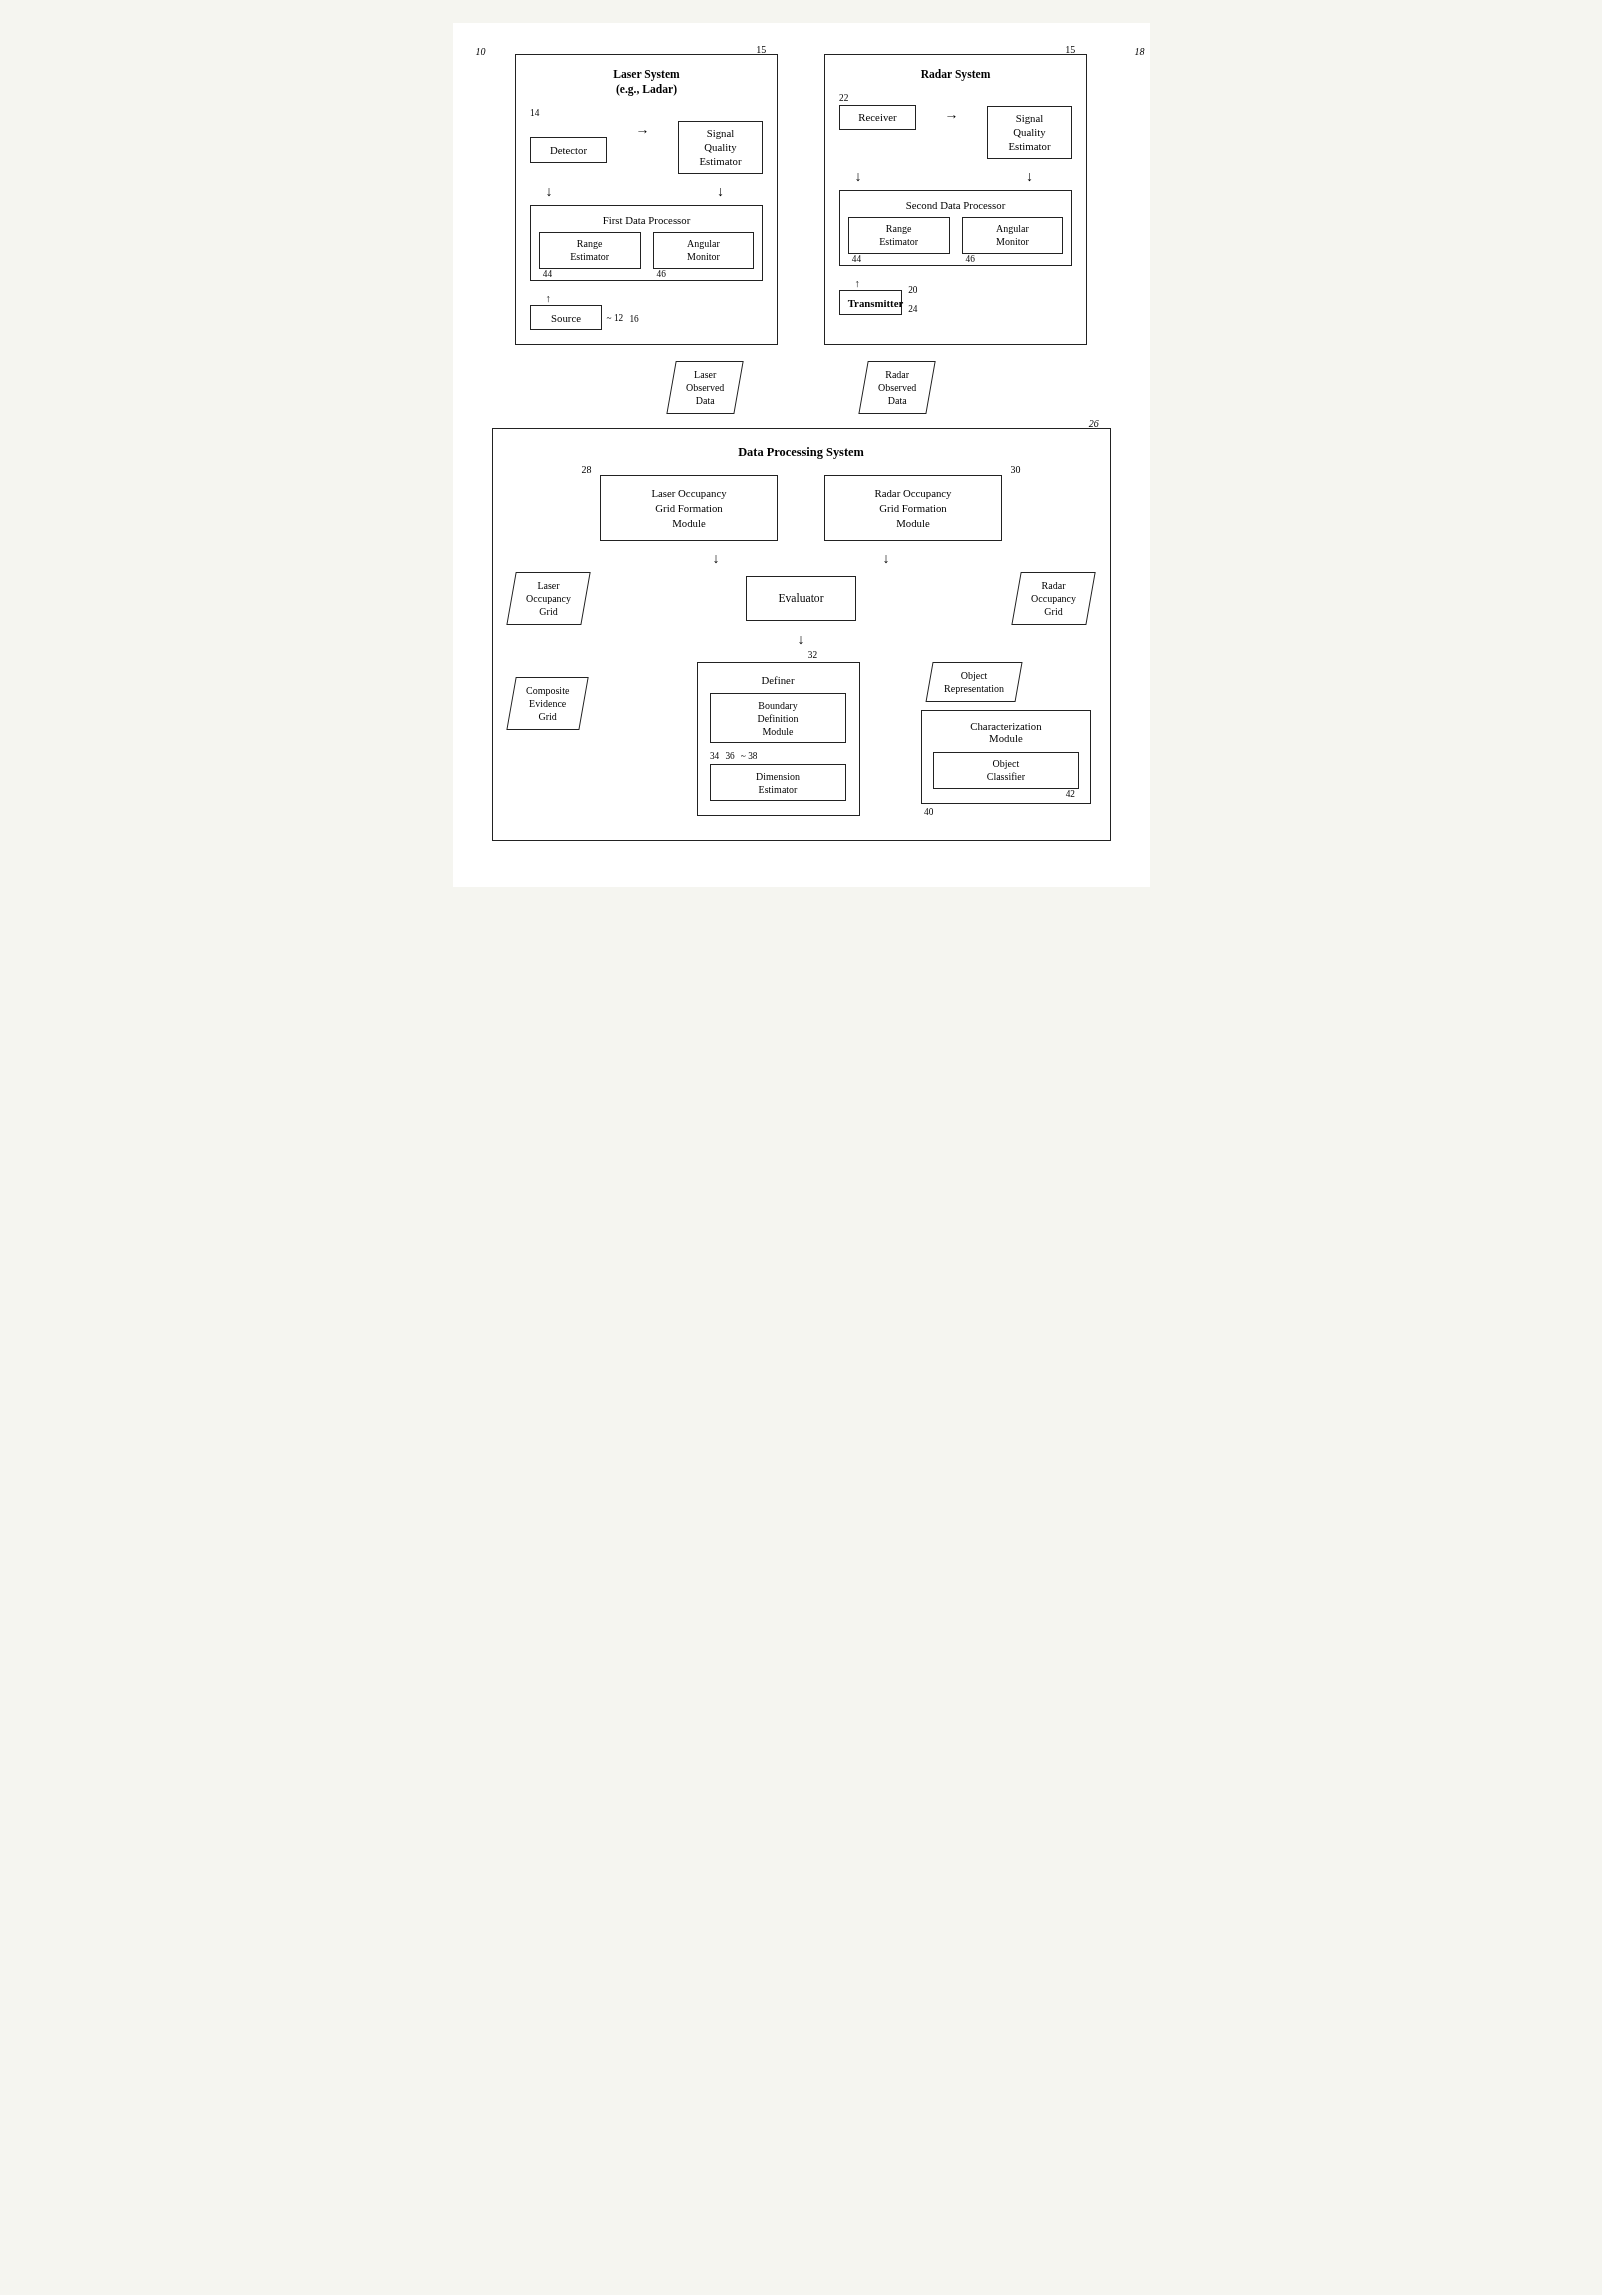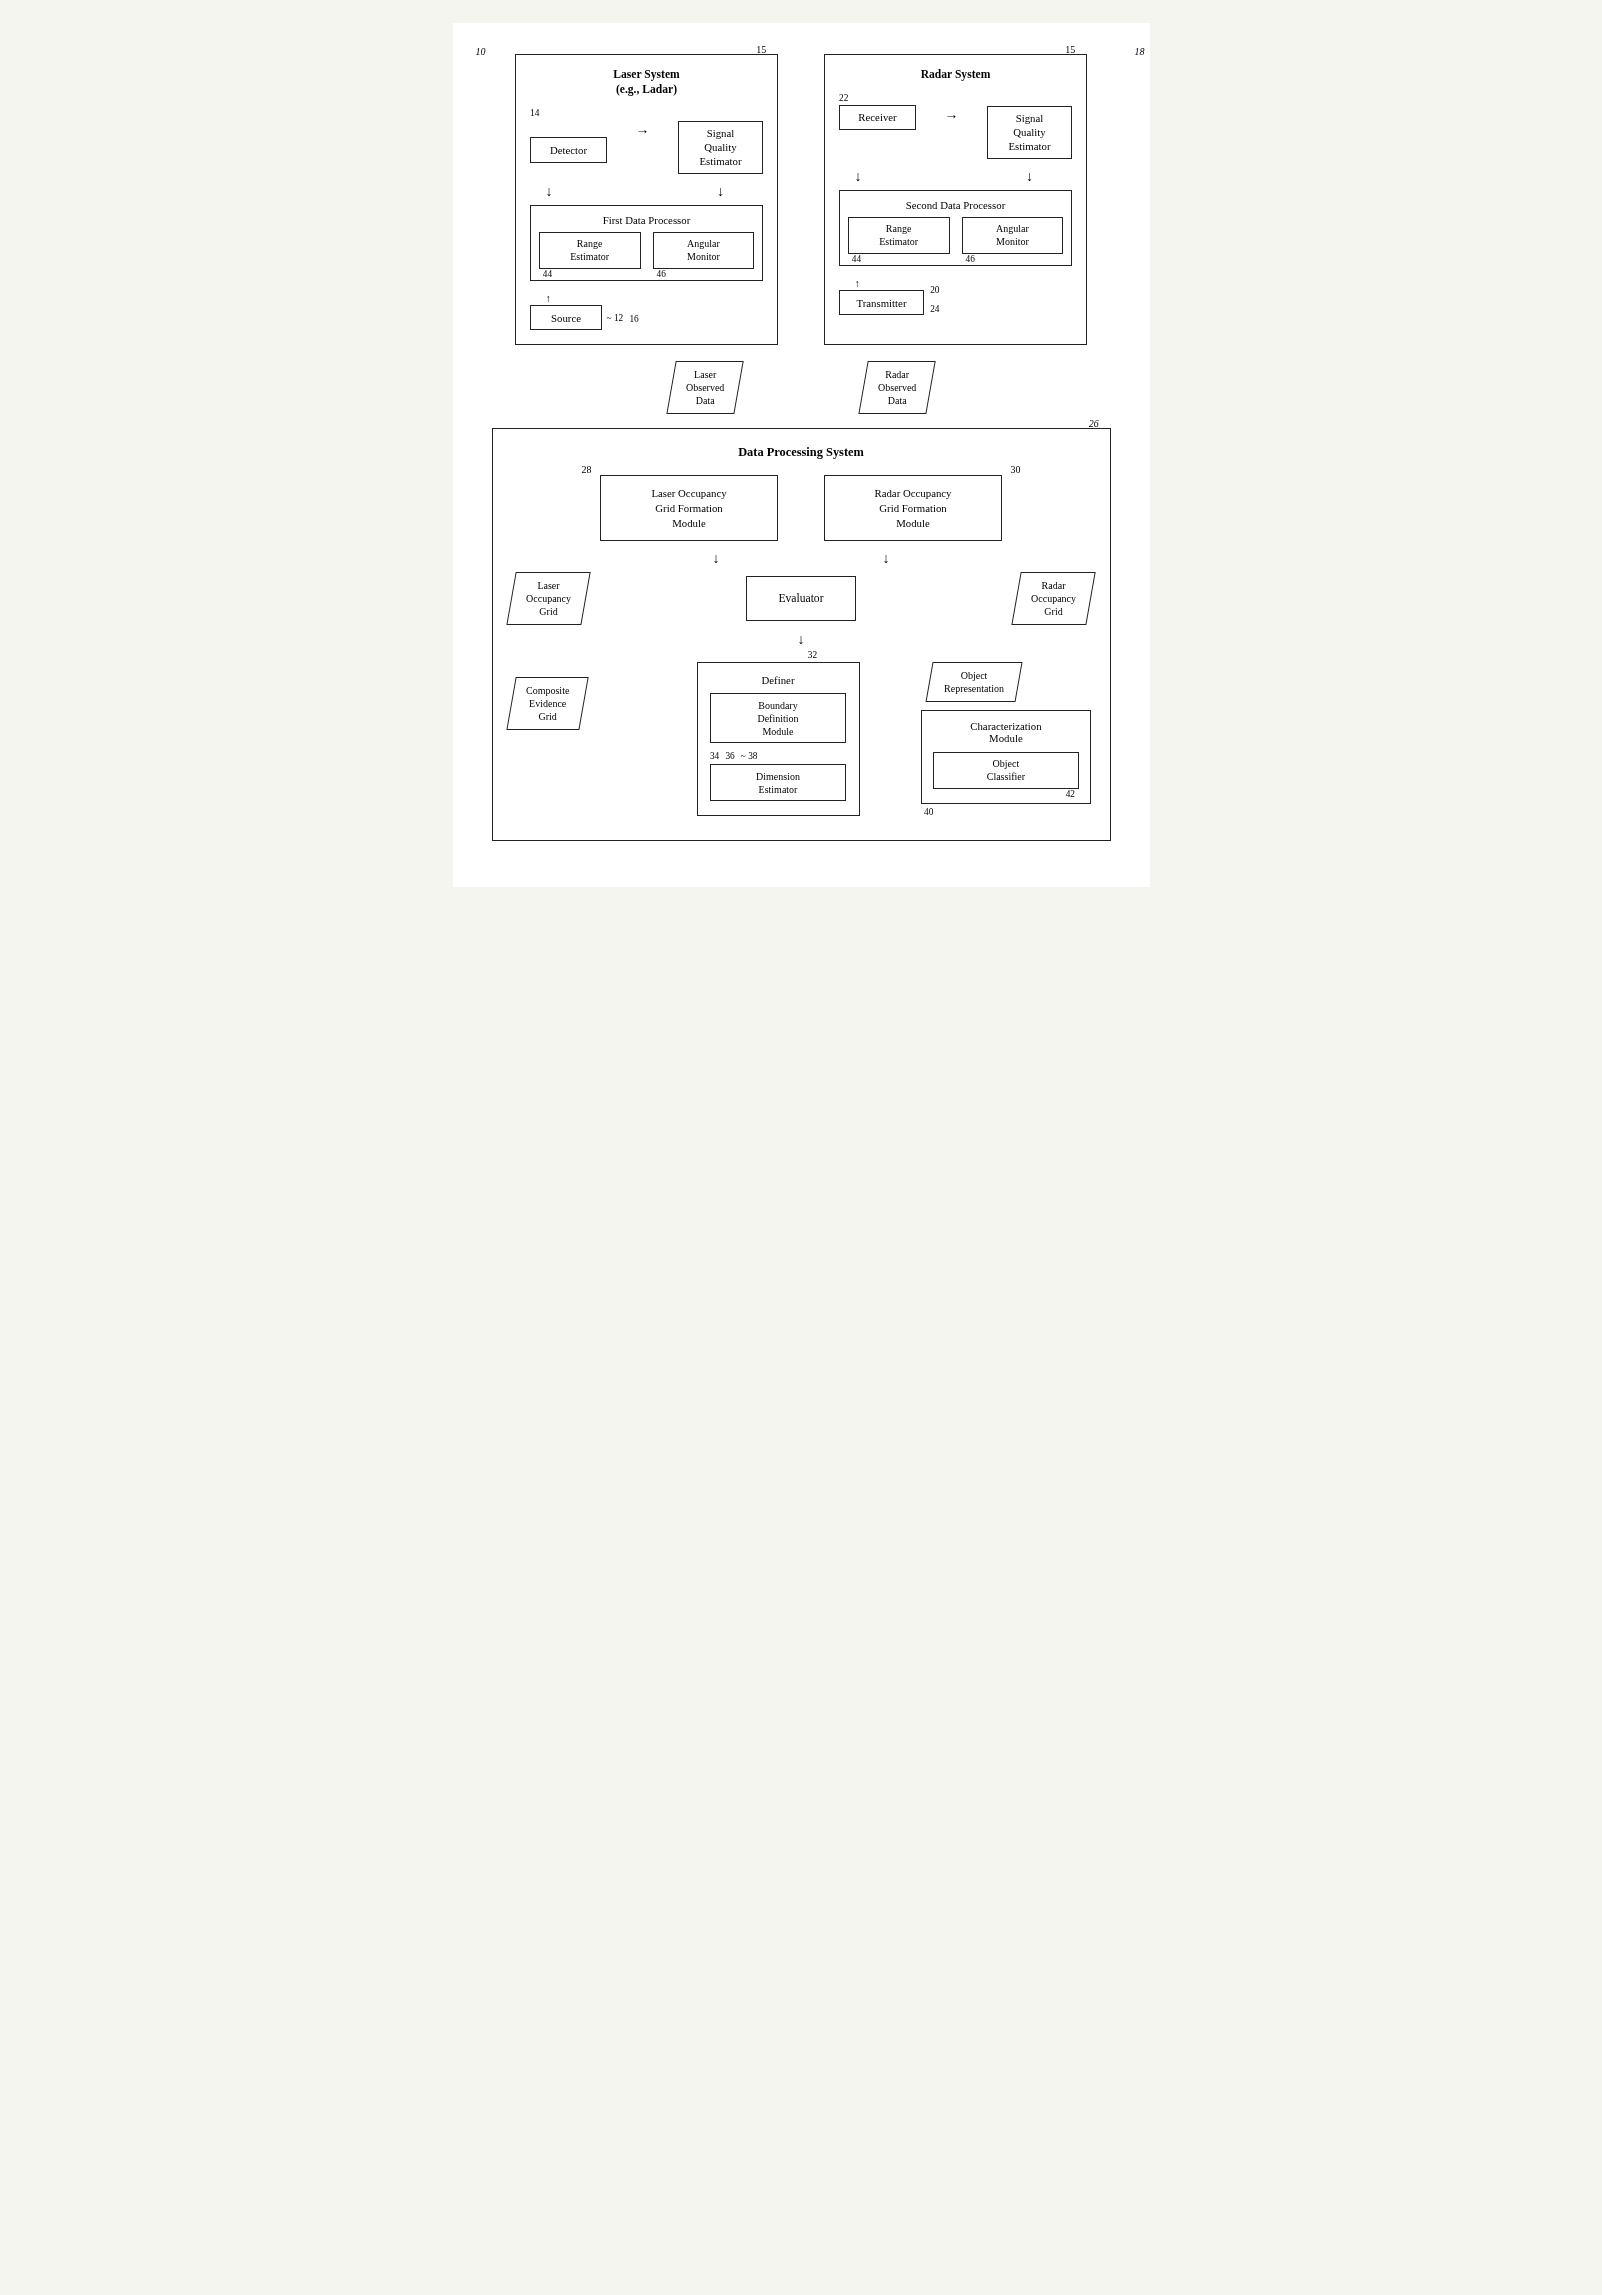--- a/index.html
+++ b/index.html
@@ -281,21 +281,21 @@
             Angular<br>Monitor
             <span class="sub-ref">46</span>
           </div>
         </div>
       </div>
 
       <div style="display:flex;align-items:center;margin-top:10.8px;gap:6.2px;">
         <div style="display:flex;flex-direction:column;align-items:flex-start;gap:1.5px;">
           <div style="font-size:10.8px;margin-left:15.5px;">↑</div>
           <div style="display:flex;align-items:center;gap:4.6px;">
-            <div class="box" style="width:85px;">Transmitter</div>
+            <div class="box" style="width:63px;font-weight:bold;">Transmitter</div>
           </div>
         </div>
         <div style="display:flex;flex-direction:column;margin-top:7.7px;gap:1.5px;">
           <span style="font-size:9.3px;">20</span>
           <span style="font-size:9.3px;margin-top:7.7px;">24</span>
         </div>
       </div>
     </div>
   </div>
 

